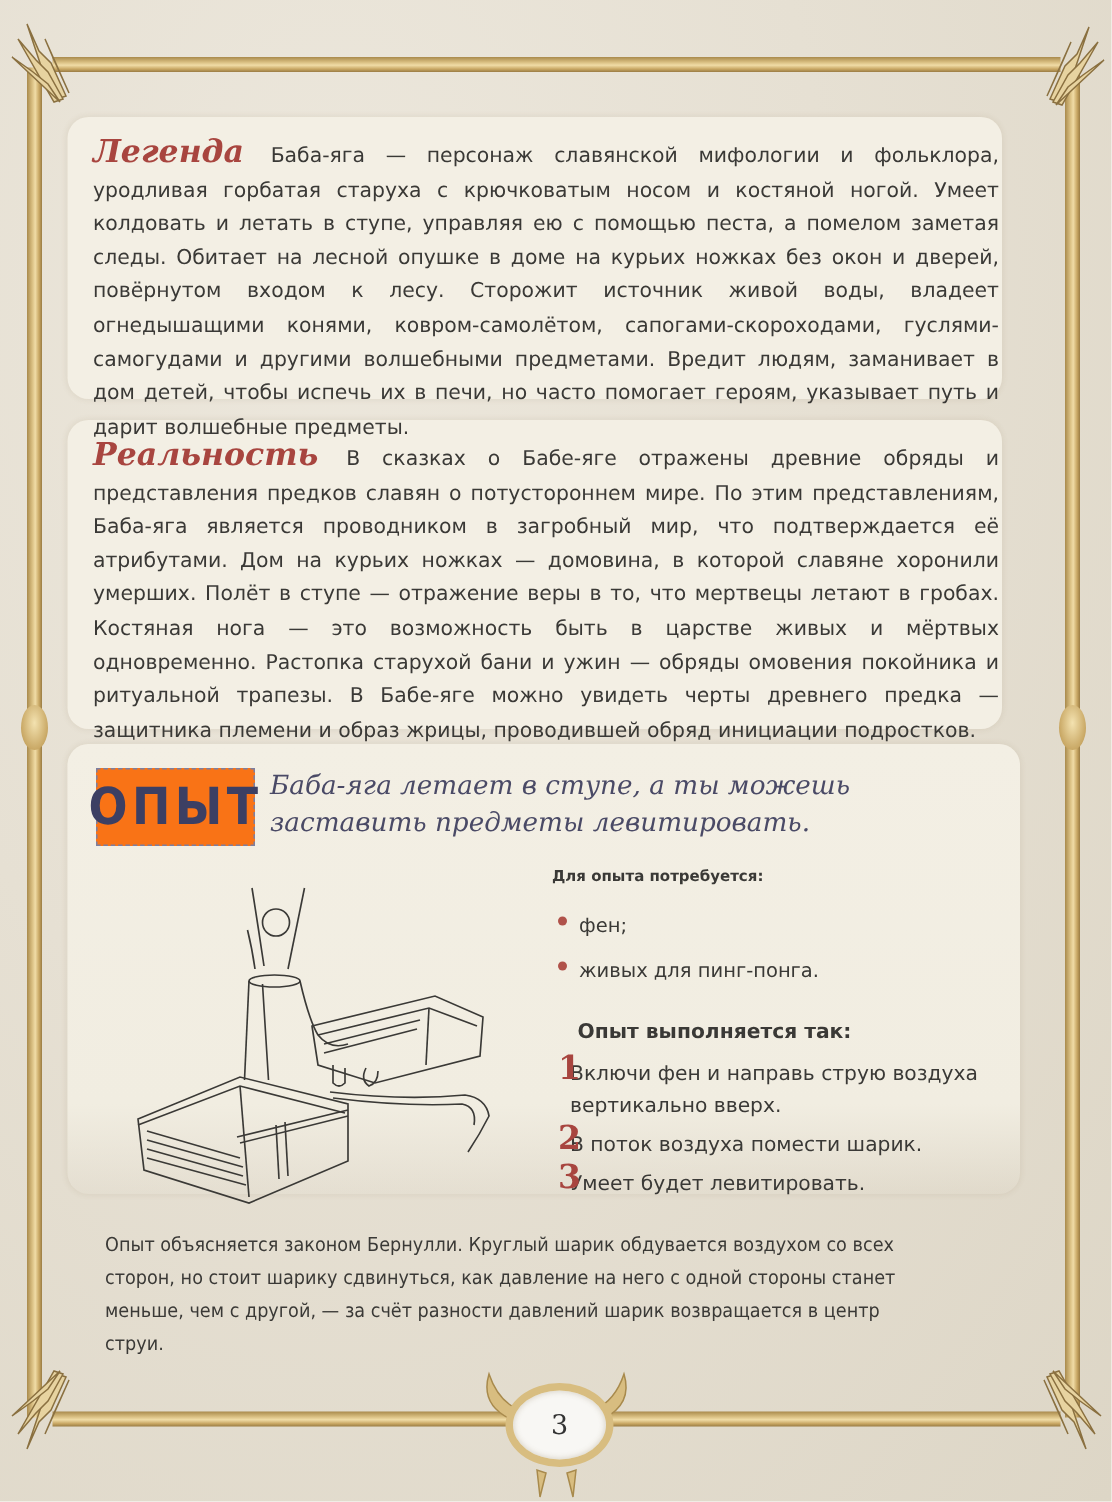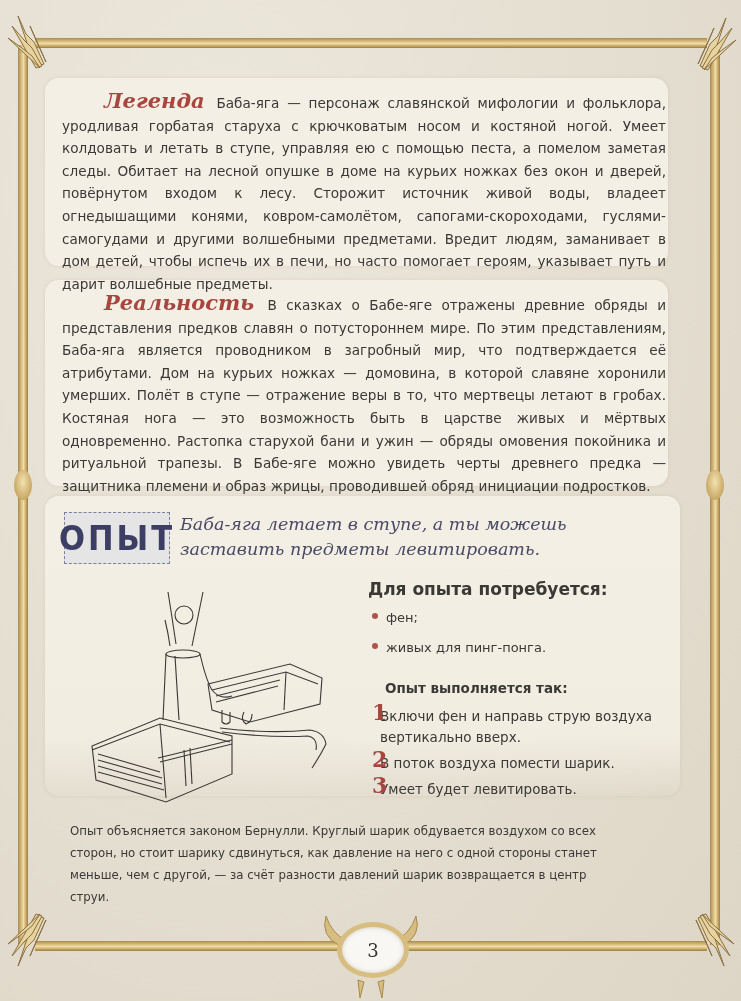--- a/index.html
+++ b/index.html
@@ -28,36 +28,36 @@
   .p3 { left:45px; top:496px; width:635px; height:300px;
         background: linear-gradient(180deg, #f3efe4 0%, #f1ede1 80%, rgba(241,237,225,0) 100%); }
   .text-block {
     position:absolute; left:62px; width:604px; font-size:13.6px; line-height:22.6px;
     text-align:justify; color:#3a3936;
   }
   .t1 { top:90px; }
   .t2 { top:292px; }
   .heading {
     font-family: "DejaVu Serif", serif; font-style:italic; font-weight:bold;
-    color:#a8453f; font-size:21px; margin-right:4px;margin-left:42px;
+    color:#a8453f; font-size:21px; margin-right:4px;
   }
   .opyt-box {
     position:absolute; left:64px; top:512px; width:104px; height:50px;
-    background:#e5e5e5; border:1px dashed #7d7fa0;
+    background:#f97316; border:1px dashed #7d7fa0;
     display:flex; align-items:center; justify-content:center;
     font-family:"DejaVu Sans Condensed","DejaVu Sans", sans-serif; font-weight:bold;
     font-size:34px; color:#3c3f63; letter-spacing:3px;
   }
   .opyt-title {
     position:absolute; left:180px; top:512px; width:440px;
     font-family:"DejaVu Serif", serif; font-style:italic; font-weight:normal;
     font-size:17.5px; line-height:25px; color:#4a4a66;
   }
   .illustration { position:absolute; left:80px; top:572px; width:270px; height:240px; }
-  .req-title { position:absolute; left:368px; top:579px; font-size:17px; font-weight:bold; color:#3a3936; }
+  .req-title { position:absolute; left:368px; top:579px; font-size:10px; font-weight:bold; color:#3a3936; }
   .bullet { position:absolute; left:372px; font-size:13px; color:#3a3936; }
   .bullet .dot { display:inline-block; width:6px; height:6px; border-radius:50%; background:#b0524a; margin-right:8px; vertical-align:middle; position:relative; top:-3px; }
   .b1 { top:610px; }
   .b2 { top:640px; }
   .steps-title { position:absolute; left:368px; top:680px; font-size:13.5px; font-weight:bold; color:#3a3936;margin-left:17px; }
   .step { position:absolute; left:372px; font-size:13.5px; line-height:21px; color:#3a3936; width:300px; }
   .step .num { font-family:"DejaVu Serif", serif; font-weight:bold; color:#a8453f; font-size:22px; position:absolute; left:0; top:-4px; }
   .step .txt { display:block; margin-left:8px; }
   .s1 { top:706px; }
   .s2 { top:753px; }

